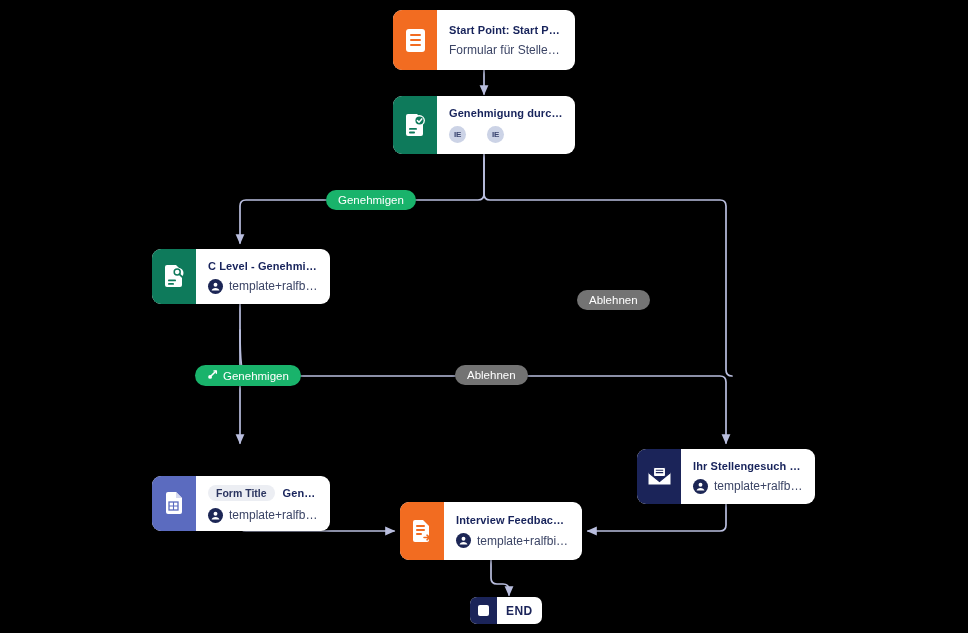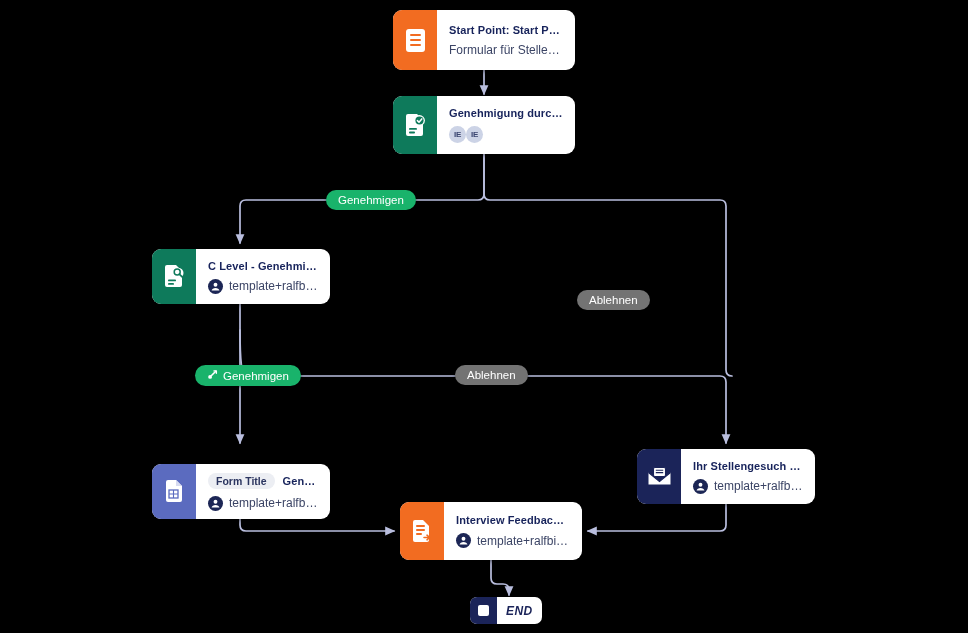--- a/index.html
+++ b/index.html
@@ -94,21 +94,21 @@
     background: #eceef3;
     border-radius: 10px;
     padding: 2px 8px;
     font-size: 10.5px;
     font-weight: bold;
     color: #2b3560;
     white-space: nowrap;
   }
 
   
-  .mini-avatars { display: flex; gap: 0; }
+  .mini-avatars { display: flex; gap: 21px; }
   .mini-av {
     width: 17px;
     height: 17px;
     border-radius: 50%;
     background: #ccd3e6;
     color: #3a4570;
     font-size: 8px;
     font-weight: bold;
     display: flex;
     align-items: center;
@@ -142,21 +142,20 @@
   
   .end-node {
     position: absolute;
     display: flex;
     align-items: center;
     background: #ffffff;
     border-radius: 7px;
     overflow: hidden;
     box-shadow: 0 1px 4px rgba(0,0,0,0.5);
     z-index: 6;
-    font-style: italic;
   }
   .end-square {
     width: 27px;
     height: 27px;
     background: #1b2459;
     display: flex;
     align-items: center;
     justify-content: center;
   }
   .end-square i {
@@ -259,21 +258,21 @@
           <svg width="11" height="11" viewBox="0 0 12 12">
             <circle cx="6" cy="4.1" r="2.1" fill="#ffffff"></circle>
             <path d="M1.7,10.4 a4.4,3.6 0 0 1 8.6,0 z" fill="#ffffff"></path>
           </svg>
         </span>
         <span class="node-sub">template+ralfbierman...</span>
       </div>
     </div>
   </div>
 
-  <div class="node" style="left:152px; top:464px; width:178px; height:55px;">
+  <div class="node" style="left:152px; top:476px; width:178px; height:55px;">
     <div class="node-icon ic-blue">
       <svg width="21" height="25" viewBox="0 0 21 25">
         <path d="M2,3 a2,2 0 0 1 2,-2 h8 l6,6 v14 a2,2 0 0 1 -2,2 h-12 a2,2 0 0 1 -2,-2 z" fill="#ffffff"></path>
         <path d="M12,1 l6,6 h-6 z" fill="#d6daf0"></path>
         <rect x="5" y="11" width="9" height="8" fill="none" stroke="#5b6bbf" stroke-width="1.3"></rect>
         <line x1="9.5" y1="11" x2="9.5" y2="19" stroke="#5b6bbf" stroke-width="1.1"></line>
         <line x1="5" y1="15" x2="14" y2="15" stroke="#5b6bbf" stroke-width="1.1"></line>
       </svg>
     </div>
     <div class="node-body">

